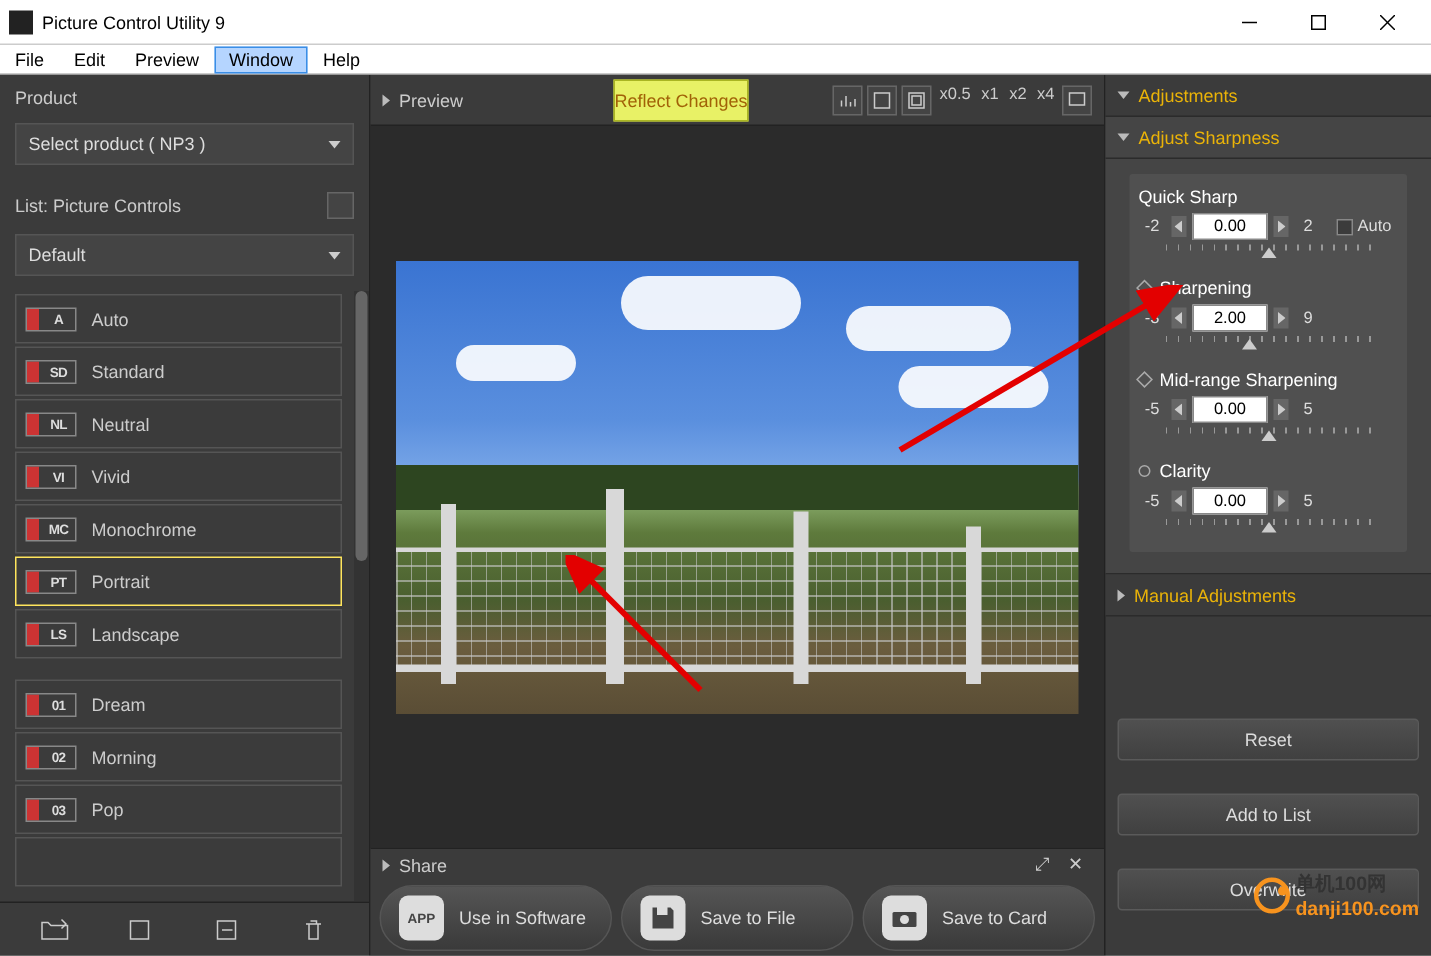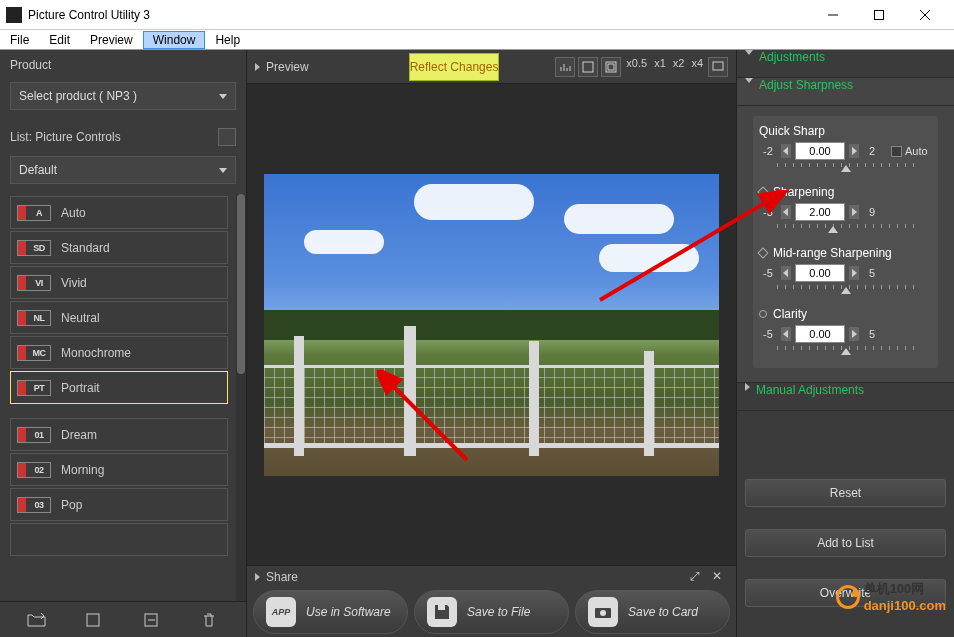--- a/index.html
+++ b/index.html
@@ -66,25 +66,25 @@
 .fence-post { position: absolute; bottom: 20px; width: 10px; background: #d8d8d8; }
 .fence-rail { position: absolute; height: 3px; background: #d8d8d8; left: 0; right: 0; }
 .fence-mesh { position: absolute; bottom: 28px; left: 0; right: 0; height: 80px; background-image: repeating-linear-gradient(0deg, rgba(200,200,200,0.6) 0 1px, transparent 1px 10px), repeating-linear-gradient(90deg, rgba(200,200,200,0.6) 0 1px, transparent 1px 10px); }
 .trees { position: absolute; top: 136px; left: 0; right: 0; height: 30px; background: #2d4520; }
 
 .share-bar { height: 72px; border-top: 1px solid #222; background: #3b3b3b; position: relative; }
 .share-head { height: 22px; display: flex; align-items: center; padding: 0 8px; color: #ccc; font-size: 12px; }
 .share-head .spacer { flex: 1; }
 .share-close { width: 16px; height: 16px; cursor: pointer; margin-left: 6px; color:#ccc; }
 .share-btns { display: flex; gap: 6px; padding: 2px 6px; }
-.share-btn { flex: 1; height: 44px; background: linear-gradient(#555,#3a3a3a); border-radius: 22px; display: flex; align-items: center; color: #ddd; font-size: 12px; cursor: pointer; padding: 0 12px; border:1px solid #555;font-style:italic;}
+.share-btn { flex: 1; height: 44px; background: linear-gradient(#555,#3a3a3a); border-radius: 22px; display: flex; align-items: center; color: #ddd; font-size: 12px; cursor: pointer; padding: 0 12px; border:1px solid #555;}
 .share-btn-icon { width: 30px; height: 30px; background: #ddd; border-radius: 6px; margin-right: 10px; display: flex; align-items: center; justify-content: center; color:#444; font-size:9px; font-weight:bold;}
 
 
-.accordion-head { height: 28px; display: flex; align-items: flex-start; padding: 0 8px; color: #22c55e; font-size: 12px; border-bottom: 1px solid #2b2b2b; cursor: pointer; background: #3b3b3b; }
+.accordion-head { height: 28px; display: flex; align-items: center; padding: 0 8px; color: #eab308; font-size: 12px; border-bottom: 1px solid #2b2b2b; cursor: pointer; background: #3b3b3b; }
 .ac-tri-down { border-left: 4px solid transparent; border-right: 4px solid transparent; border-top: 5px solid #bbb; margin-right: 6px; }
 .ac-tri-right { border-left: 5px solid #bbb; border-top: 4px solid transparent; border-bottom: 4px solid transparent; margin-right: 6px; }
 .accordion-body { padding: 6px 10px 10px; background: #454545; border-bottom: 1px solid #2b2b2b;}
 .sharpness-body { background: #505050; margin: 4px 6px; padding: 8px 6px 10px; border-radius: 2px; }
 .param-row { margin-bottom: 12px; }
 .param-label { color: #ffffff; font-size: 12px; margin-bottom: 4px; display: flex; align-items: center; }
 .param-diamond { width: 8px; height: 8px; border: 1px solid #aaa; transform: rotate(45deg); margin-right: 6px; }
 .param-circle { width: 8px; height: 8px; border: 1px solid #aaa; border-radius:50%; margin-right: 6px; }
 .param-slider { display: flex; align-items: center; gap: 4px; margin-bottom:3px;}
 .param-min, .param-max { font-size: 11px; color: #ddd; width: 18px; text-align: center;}
@@ -108,21 +108,21 @@
 .wm-logo { width: 24px; height: 24px; border: 3px solid #f7931e; border-radius: 50%; position:relative;}
 .wm-dot { width:6px; height:6px; background:#f7931e; border-radius:50%; position:absolute; top:3px; right:-1px;}
 .wm-text1 { color: #333; }
 .wm-text2 { color: #f7931e; }
 </style>
 </head>
 <body>
 
 <div class="titlebar">
   <div class="titlebar-icon"></div>
-  <div class="titlebar-text">Picture Control Utility 3</div>
+  <div class="titlebar-text">Picture Control Utility 9</div>
   <div class="winctrls">
     <div class="winbtn">
         <svg width="10" height="10">
           <line x1="0" y1="5" x2="10" y2="5"></line>
         </svg>
       </div>
     <div class="winbtn">
         <svg width="10" height="10">
           <rect x="0.5" y="0.5" width="9" height="9"></rect>
         </svg>
@@ -175,41 +175,47 @@
             <span>Auto</span>
           </div>
           <div class="pc-item">
             <div class="pc-icon">
               <span class="pc-icon-txt">SD</span>
             </div>
             <span>Standard</span>
           </div>
           <div class="pc-item">
             <div class="pc-icon">
+              <span class="pc-icon-txt">NL</span>
+            </div>
+            <span>Neutral</span>
+          </div>
+          <div class="pc-item">
+            <div class="pc-icon">
               <span class="pc-icon-txt">VI</span>
             </div>
             <span>Vivid</span>
           </div>
           <div class="pc-item">
             <div class="pc-icon">
-              <span class="pc-icon-txt">NL</span>
-            </div>
-            <span>Neutral</span>
-          </div>
-          <div class="pc-item">
-            <div class="pc-icon">
               <span class="pc-icon-txt">MC</span>
             </div>
             <span>Monochrome</span>
           </div>
           <div class="pc-item selected">
             <div class="pc-icon">
               <span class="pc-icon-txt">PT</span>
             </div>
             <span>Portrait</span>
+          </div>
+          <div class="pc-item">
+            <div class="pc-icon">
+              <span class="pc-icon-txt">LS</span>
+            </div>
+            <span>Landscape</span>
           </div>
           <div class="pc-item gap">
             <div class="pc-icon">
               <span class="pc-icon-txt">01</span>
             </div>
             <span>Dream</span>
           </div>
           <div class="pc-item">
             <div class="pc-icon">
               <span class="pc-icon-txt">02</span>

